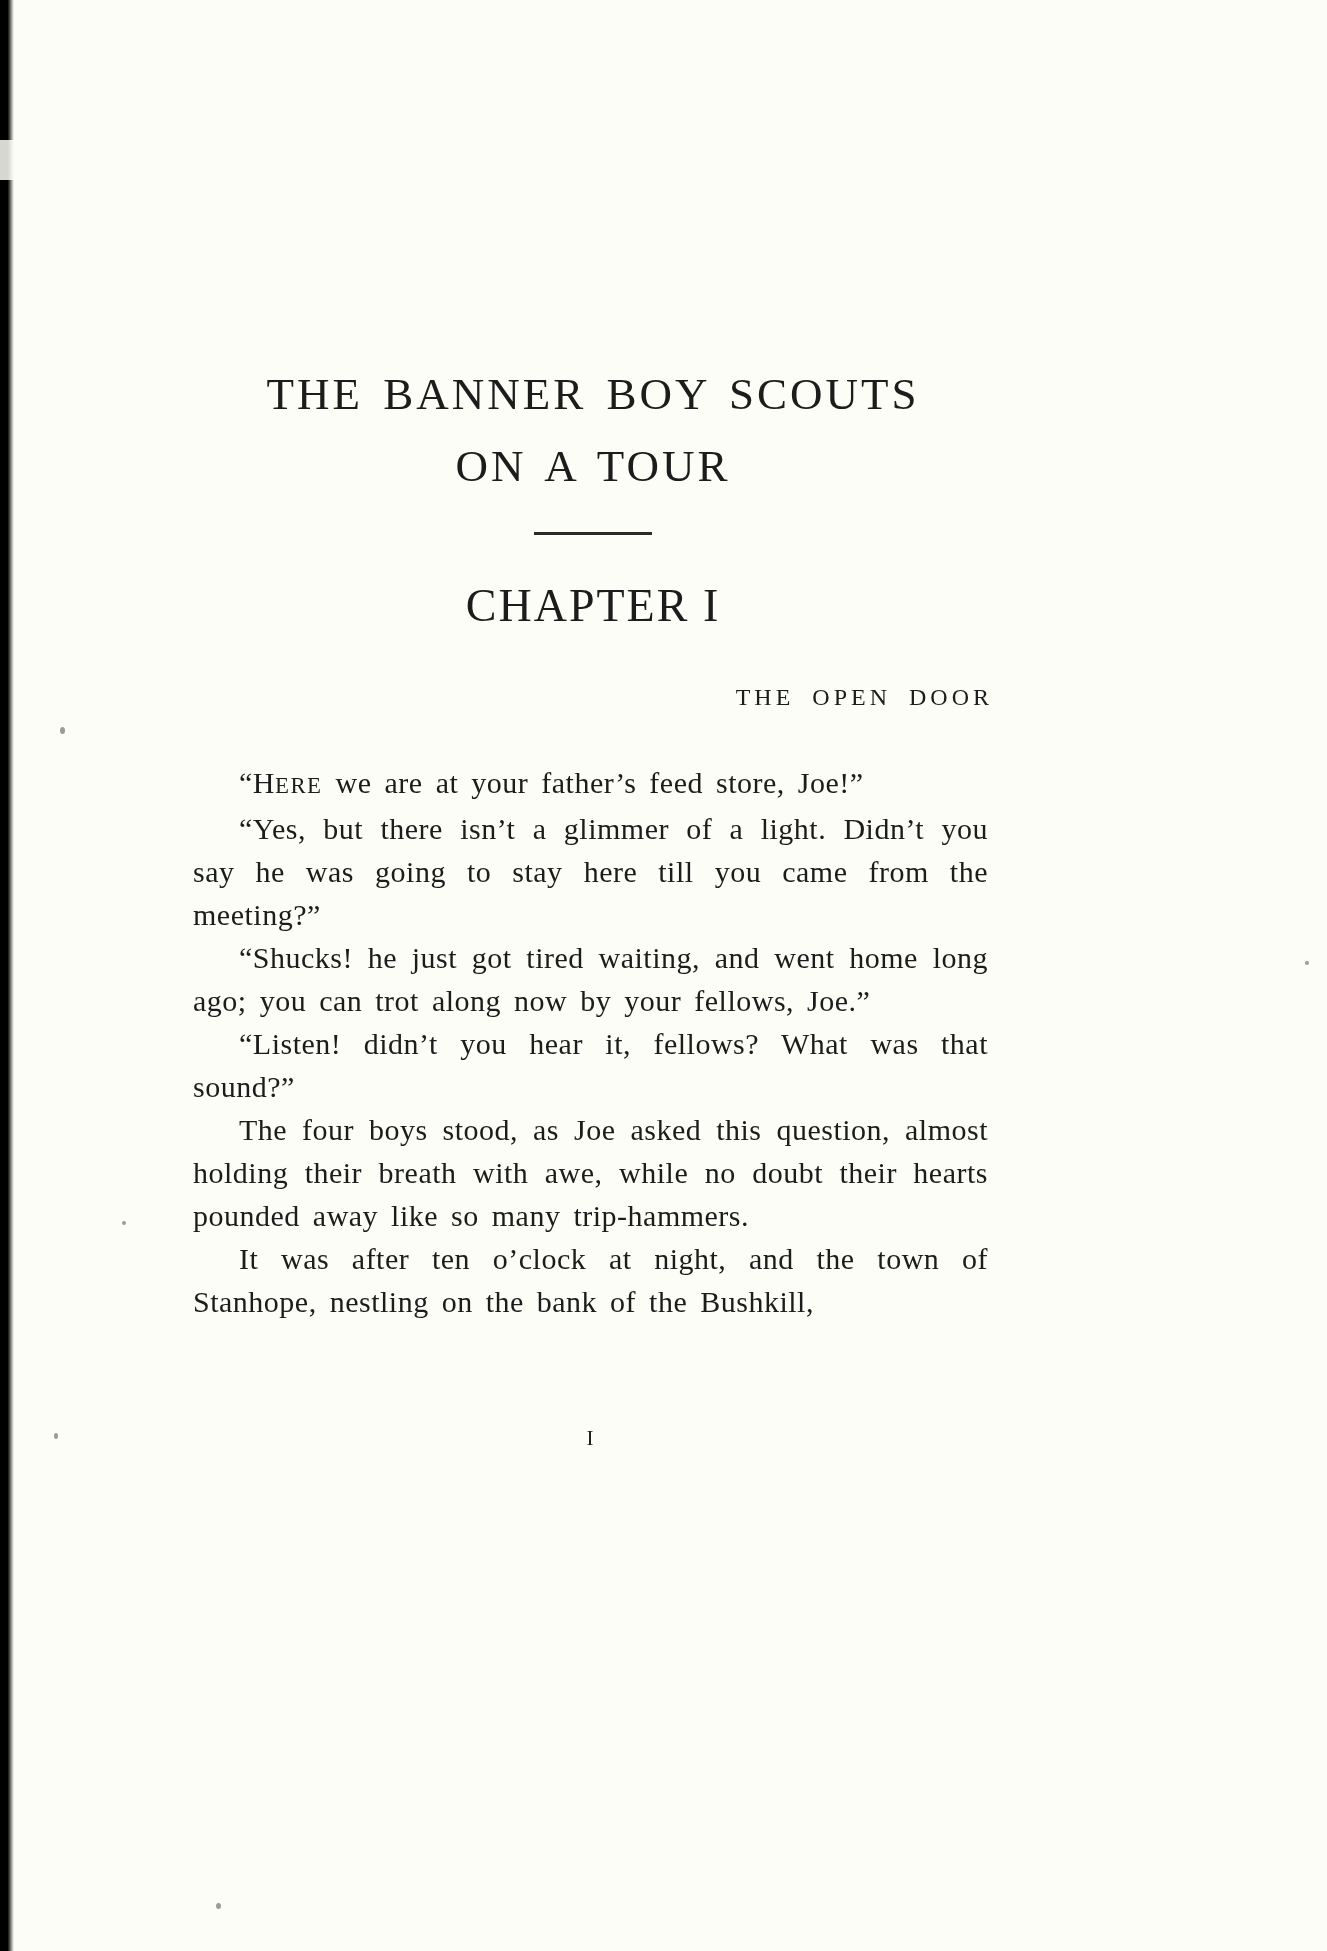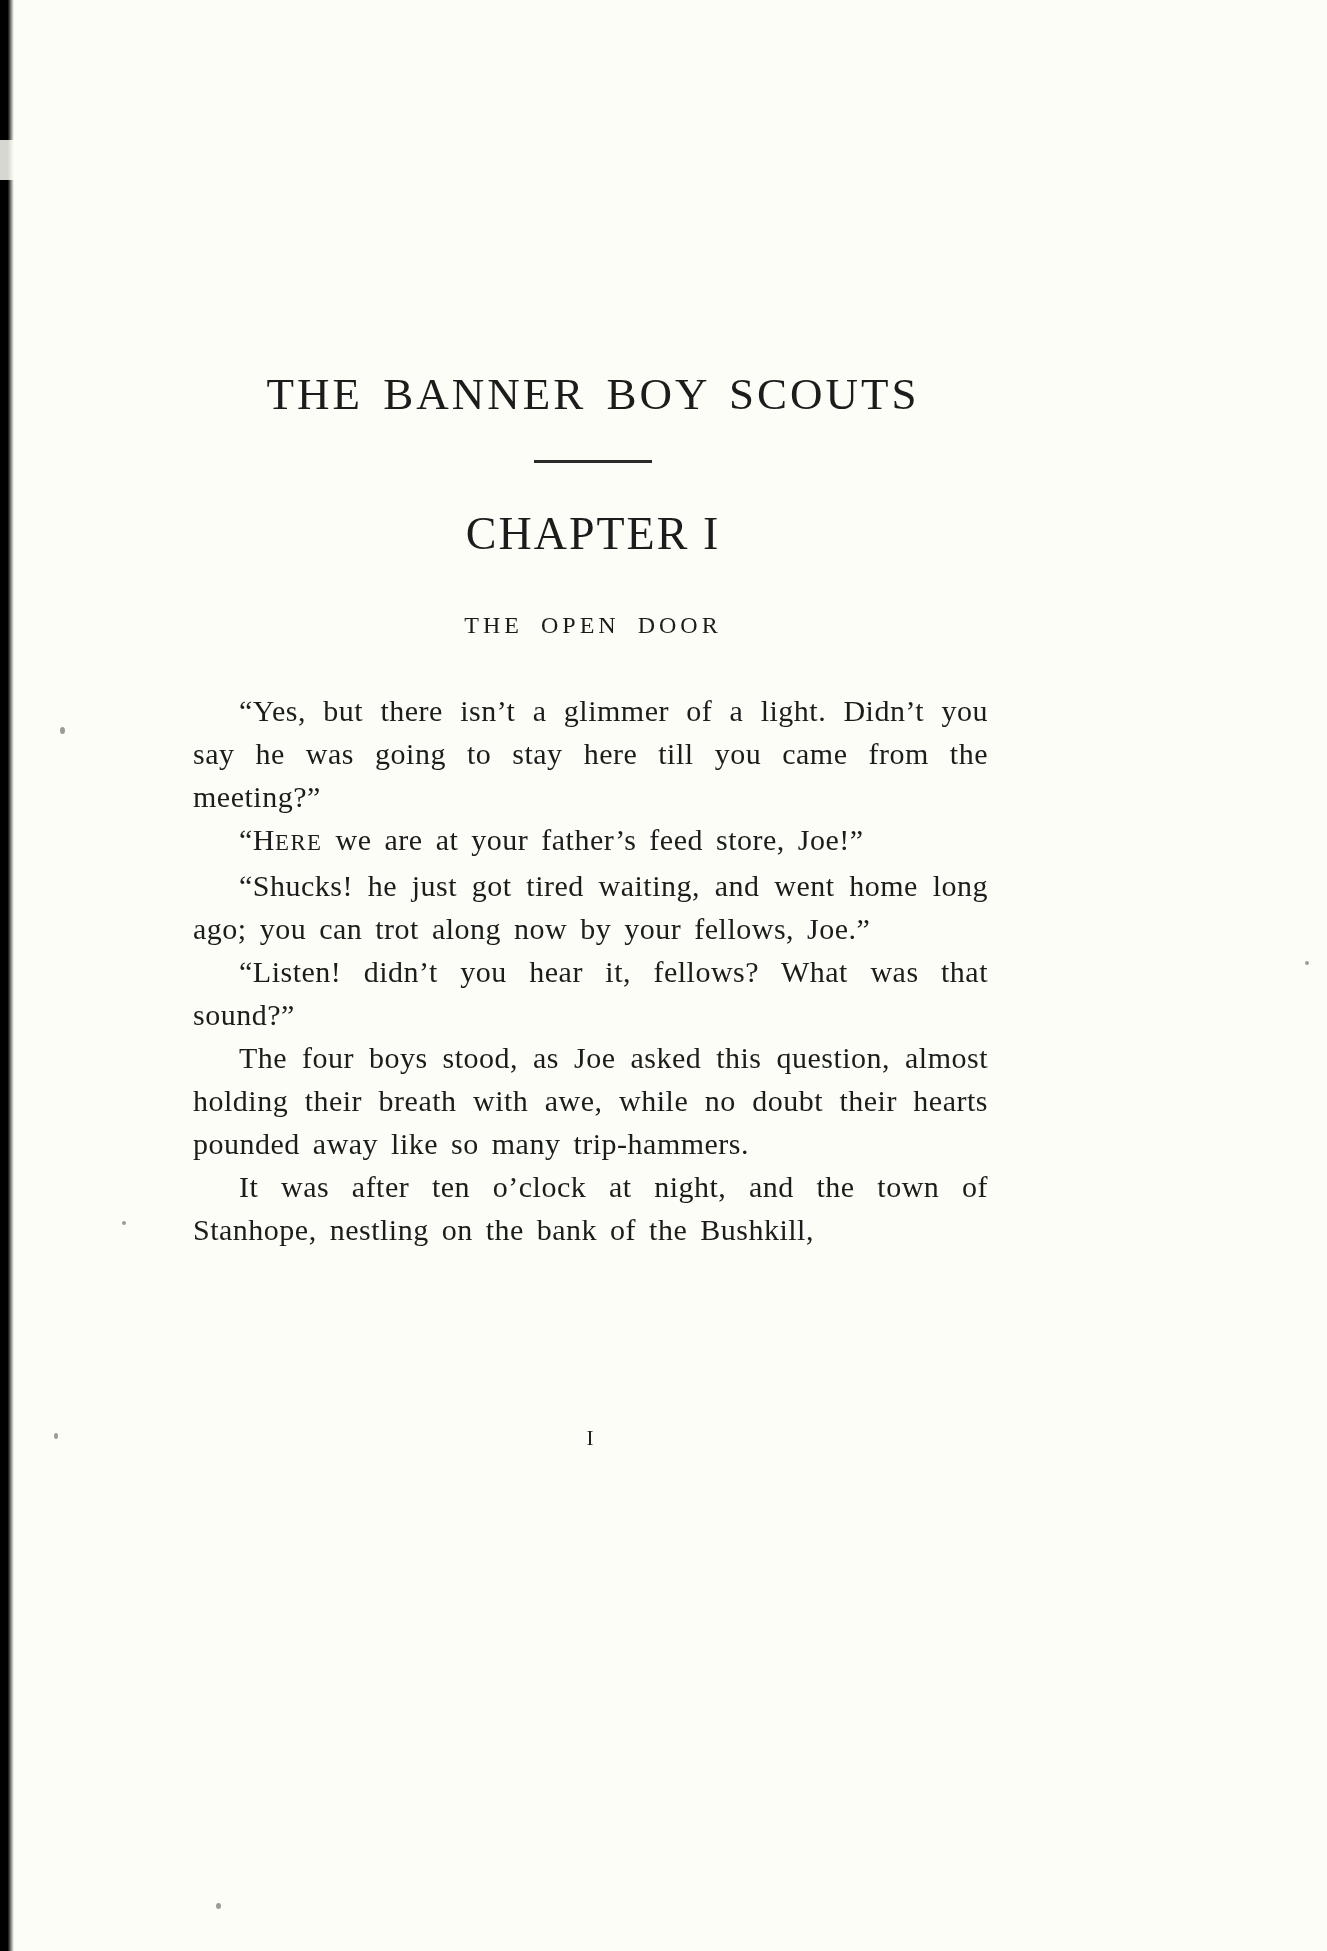--- a/index.html
+++ b/index.html
@@ -61,21 +61,21 @@
   }
   .chapter {
     margin: 44px 0 0 0;
     text-align: center;
     font-size: 46px;
     font-weight: normal;
     letter-spacing: 2px;
   }
   .section {
     margin: 52px 0 0 0;
-    text-align: center;
+    text-align: right;
     font-size: 24px;
     font-weight: normal;
     letter-spacing: 4px;
     word-spacing: 8px;
   }
   .body-text {
     margin-top: 50px;
     font-size: 30px;
     line-height: 43px;
     text-align: justify;
@@ -112,31 +112,32 @@
 
 <div class="page">
 
   <div class="binding-edge"></div>
   <div class="binding-notch"></div>
 
   <div class="content">
 
     <h1 class="title">
       <span class="title-line">THE BANNER BOY SCOUTS</span>
+      <span class="title-line">ON A TOUR</span>
     </h1>
 
     <div class="divider"></div>
 
     <h2 class="chapter">CHAPTER I</h2>
 
     <h3 class="section">THE OPEN DOOR</h3>
 
     <div class="body-text">
+      <p><span>“H</span><span class="smallcaps">ERE</span><span> we are at your father’s feed store, Joe!”</span></p>
       <p><span>“Yes, but there isn’t a glimmer of a light. Didn’t you say he was going to stay here till you came from the meeting?”</span></p>
-      <p><span>“H</span><span class="smallcaps">ERE</span><span> we are at your father’s feed store, Joe!”</span></p>
       <p><span>“Shucks! he just got tired waiting, and went home long ago; you can trot along now by your fellows, Joe.”</span></p>
       <p><span>“Listen! didn’t you hear it, fellows?  What was that sound?”</span></p>
       <p><span>The four boys stood, as Joe asked this question, almost holding their breath with awe, while no doubt their hearts pounded away like so many trip-hammers.</span></p>
       <p><span>It was after ten o’clock at night, and the town of Stanhope, nestling on the bank of the Bushkill,</span></p>
     </div>
 
   </div>
 
   <div class="page-number">I</div>
 

